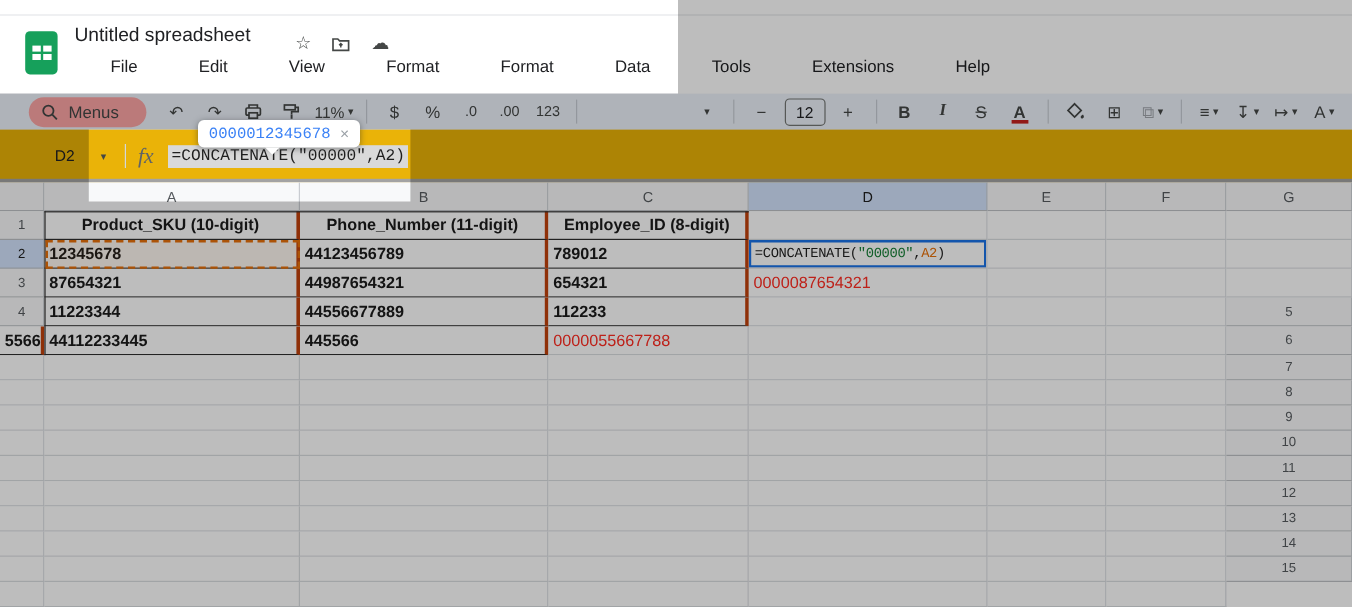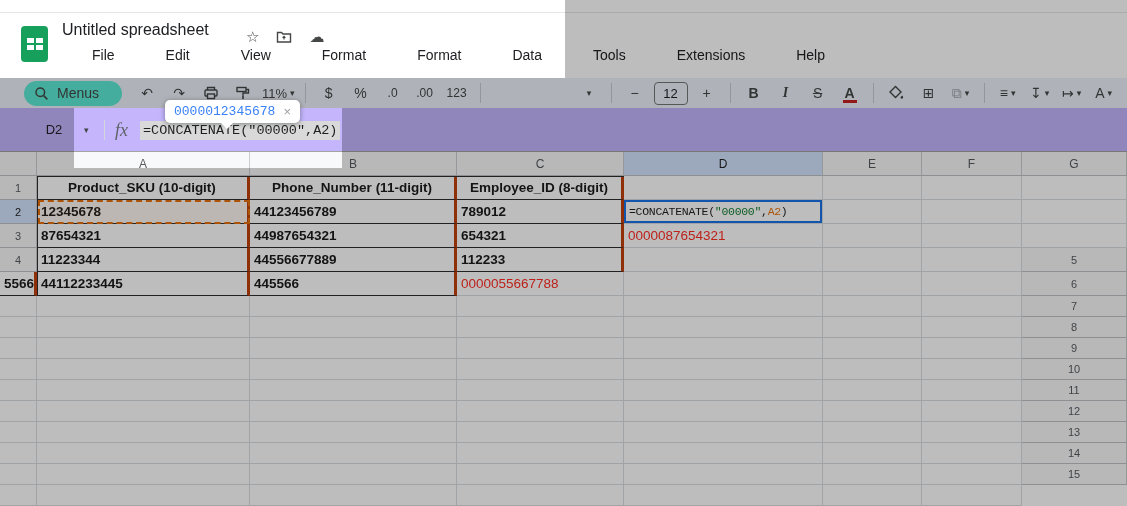--- a/index.html
+++ b/index.html
@@ -22,21 +22,21 @@
   .logo .panes span{background:#ffffff;display:block;}
   .doc-title{position:absolute;left:62px;top:8px;font-size:16px;color:#202124;}
   .hd-icons{position:absolute;left:246px;top:16px;display:flex;align-items:center;gap:17px;color:#444746;}
   .hd-icons .uic{font-size:15px;line-height:16px;}
   .menubar{position:absolute;left:61px;top:34px;display:flex;gap:20px;font-size:14px;color:#202124;}
   .menubar .mitem{cursor:default;margin-left:31px;}
 
   
   .toolbar{position:absolute;top:78px;left:0;width:100%;height:30px;background:#edf2fa;
            display:flex;align-items:center;}
-  .search-pill{margin-left:24px;flex:0 0 auto;width:98px;height:25px;border-radius:13px;background:#5eead4;
+  .search-pill{margin-left:24px;flex:0 0 auto;width:98px;height:25px;border-radius:13px;background:#fca5a5;
                display:flex;align-items:center;gap:8px;padding-left:10px;box-sizing:border-box;
                font-size:14px;color:#444746;}
   .tb-items{display:flex;align-items:center;margin-left:12px;gap:6px;height:30px;}
   .tbi{min-width:26px;height:26px;display:flex;align-items:center;justify-content:center;
        font-size:14px;color:#444746;border-radius:4px;flex:0 0 auto;white-space:nowrap;}
   .tbi.small{font-size:12px;}
   .tbi .caret{font-size:9px;margin-left:3px;color:#444746;}
   .tb-sep{width:1px;height:20px;background:#c7ccd4;margin:0 4px;flex:0 0 auto;}
   .tb-spacer{width:78px;flex:0 0 auto;}
   .tbi.b{font-weight:bold;}
@@ -44,22 +44,22 @@
   .tbi.strike{text-decoration:line-through;}
   .tbi.tcolor{position:relative;font-weight:bold;}
   .tbi.tcolor::after{content:"";position:absolute;left:6px;right:6px;bottom:3px;height:3px;background:#c5221f;}
   .tbi.disabled{color:#a2a7ad;}
   .fs-box{width:32px;height:21px;border:1px solid #747775;border-radius:4px;display:flex;
           align-items:center;justify-content:center;font-size:13px;color:#202124;background:transparent;}
   .zoomlbl{font-size:13px;}
   .icon-svg{display:block;}
 
   
-  .formulabar{position:absolute;top:108px;left:0;width:100%;height:44px;background:#c4b5fd;
-              border-bottom:1px solid #a3a3a3;box-sizing:border-box;}
+  .formulabar{position:absolute;top:108px;left:0;width:100%;height:44px;background:#eab308;
+              border-bottom:3px solid #a3a3a3;box-sizing:border-box;}
   .cellref{position:absolute;left:28px;top:0;width:52px;height:44px;line-height:44px;
            text-align:center;font-size:13px;color:#202124;}
   .nb-caret{position:absolute;left:84px;top:0;height:44px;line-height:44px;font-size:9px;color:#444746;}
   .fb-sep{position:absolute;left:104px;top:12px;width:1px;height:20px;background:#d3d7dc;}
   .fx{position:absolute;left:115px;top:0;height:44px;line-height:44px;
       font-family:"Liberation Serif",serif;font-style:italic;font-size:18px;color:#5f6368;}
   .fb-formula{position:absolute;left:140px;top:0;height:44px;display:flex;align-items:center;
               font-size:13.5px;color:#1f1f1f;}
   .fb-formula .hl{background:#d9d9d9;padding:2px 3px;}
 

